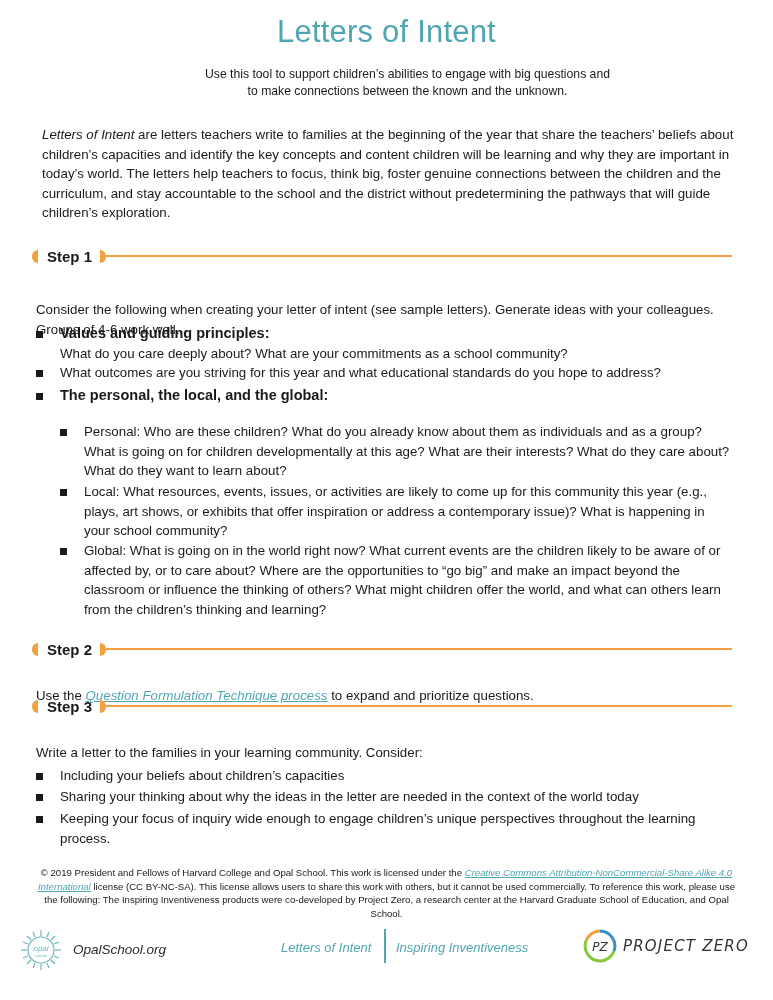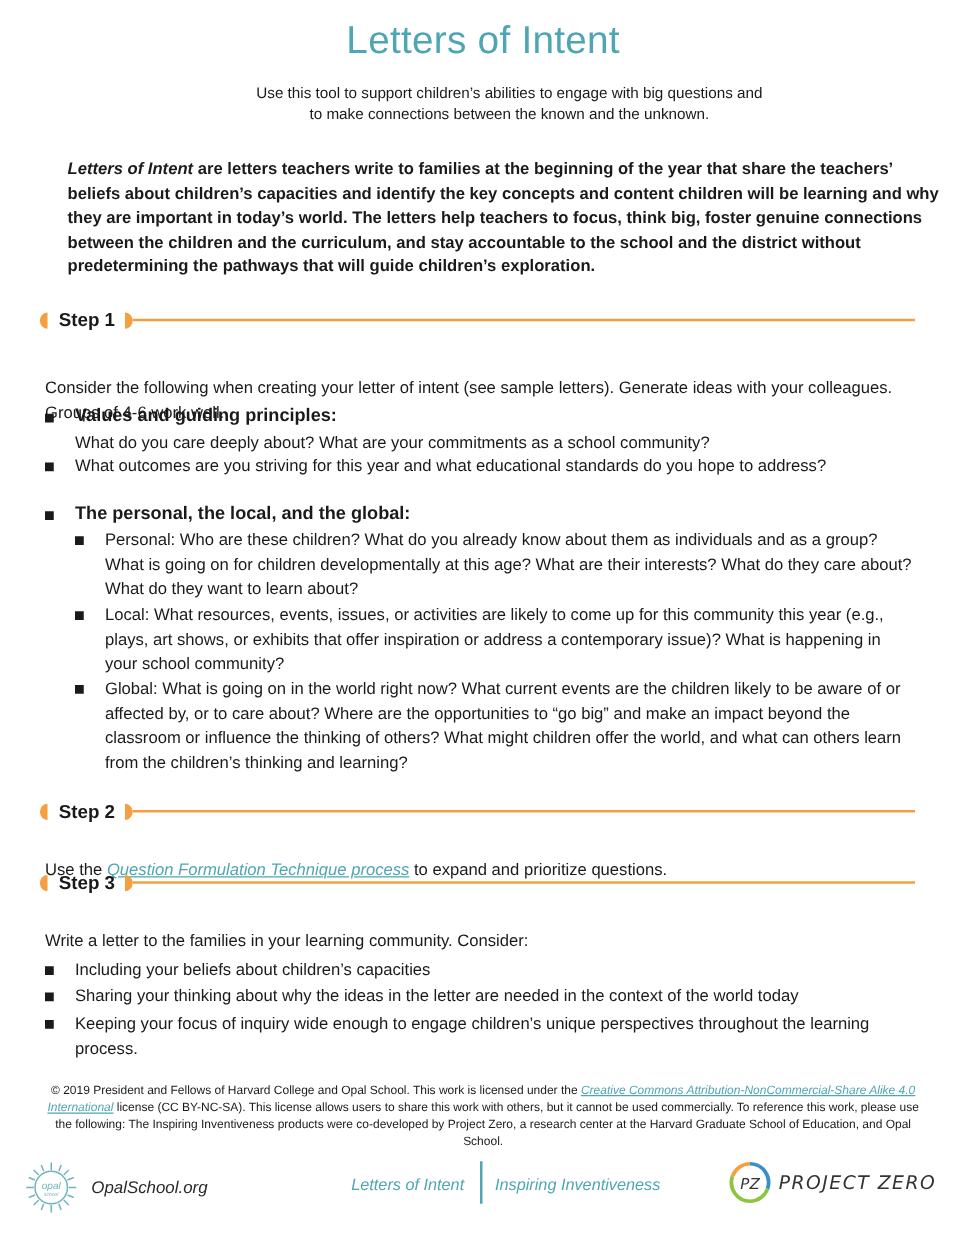--- a/index.html
+++ b/index.html
@@ -2,22 +2,22 @@
 <html><head>
 <meta charset="utf-8">
 <style>
   html, body { margin: 0; padding: 0; background: #ffffff; }
   body { width: 773px; height: 1000px; position: relative; overflow: hidden;
          font-family: "Liberation Sans", sans-serif; color: #1a1a1a; }
   .title { position: absolute; top: 14px; left: 0; width: 773px; text-align: center;
            font-size: 31px; color: #4fa6b3; letter-spacing: 0.2px; }
   .subtitle { position: absolute; top: 66px; left: 0; width: 773px; text-align: center;
               font-size: 12.2px; line-height: 17px; color: #1a1a1a; margin-left: 21px; }
-  .intro { position: absolute; top: 125px; left: 54px; width: 700px;
-           font-size: 13.3px; line-height: 19.6px; font-weight: bold; }
+  .intro { position: absolute; top: 125px; left: 42px; width: 700px;
+           font-size: 13.3px; line-height: 19.6px; }
   .intro em { font-style: italic; }
   .step-header { position: absolute; left: 32px; width: 700px; height: 20px; display: flex; align-items: center; }
   .step-header .lcap { width: 6px; height: 13px; background: #f5a040; border-radius: 6px 0 0 6px; margin-right: 9px; }
   .step-header .label { font-weight: bold; font-size: 15px; color: #1a1a1a; }
   .step-header .rcap { width: 6px; height: 13px; background: #f5a040; border-radius: 0 6px 6px 0; margin-left: 8px; }
   .step-header .rule { flex: 1; height: 1.5px; background: #f5a040; }
   .para { position: absolute; left: 36px; width: 700px; font-size: 13.3px; line-height: 19.6px; }
   .bul { position: absolute; left: 36px; width: 700px; font-size: 13.3px; line-height: 19.6px; }
   .bul .sq { position: absolute; left: 0; top: 7px; width: 7px; height: 7px; background: #1a1a1a; }
   .bul .txt { margin-left: 24px; }
@@ -63,21 +63,21 @@
     <div class="head">Values and guiding principles:</div>
     <div>What do you care deeply about? What are your commitments as a school community?</div>
   </div>
 </div>
 <div class="bul" style="top:363px;">
   <span class="sq"></span>
   <div class="txt">
     <div>What outcomes are you striving for this year and what educational standards do you hope to address?</div>
   </div>
 </div>
-<div class="bul" style="top:402px;">
+<div class="bul" style="top:386px;">
   <span class="sq"></span>
   <div class="txt">
     <div class="head">The personal, the local, and the global:</div>
   </div>
 </div>
 
 <div class="sub" style="top:422px;">
   <span class="sq"></span>
   <div class="txt">Personal: Who are these children? What do you already know about them as individuals and as a group? What is going on for children developmentally at this age? What are their interests? What do they care about? What do they want to learn about?</div>
 </div>

